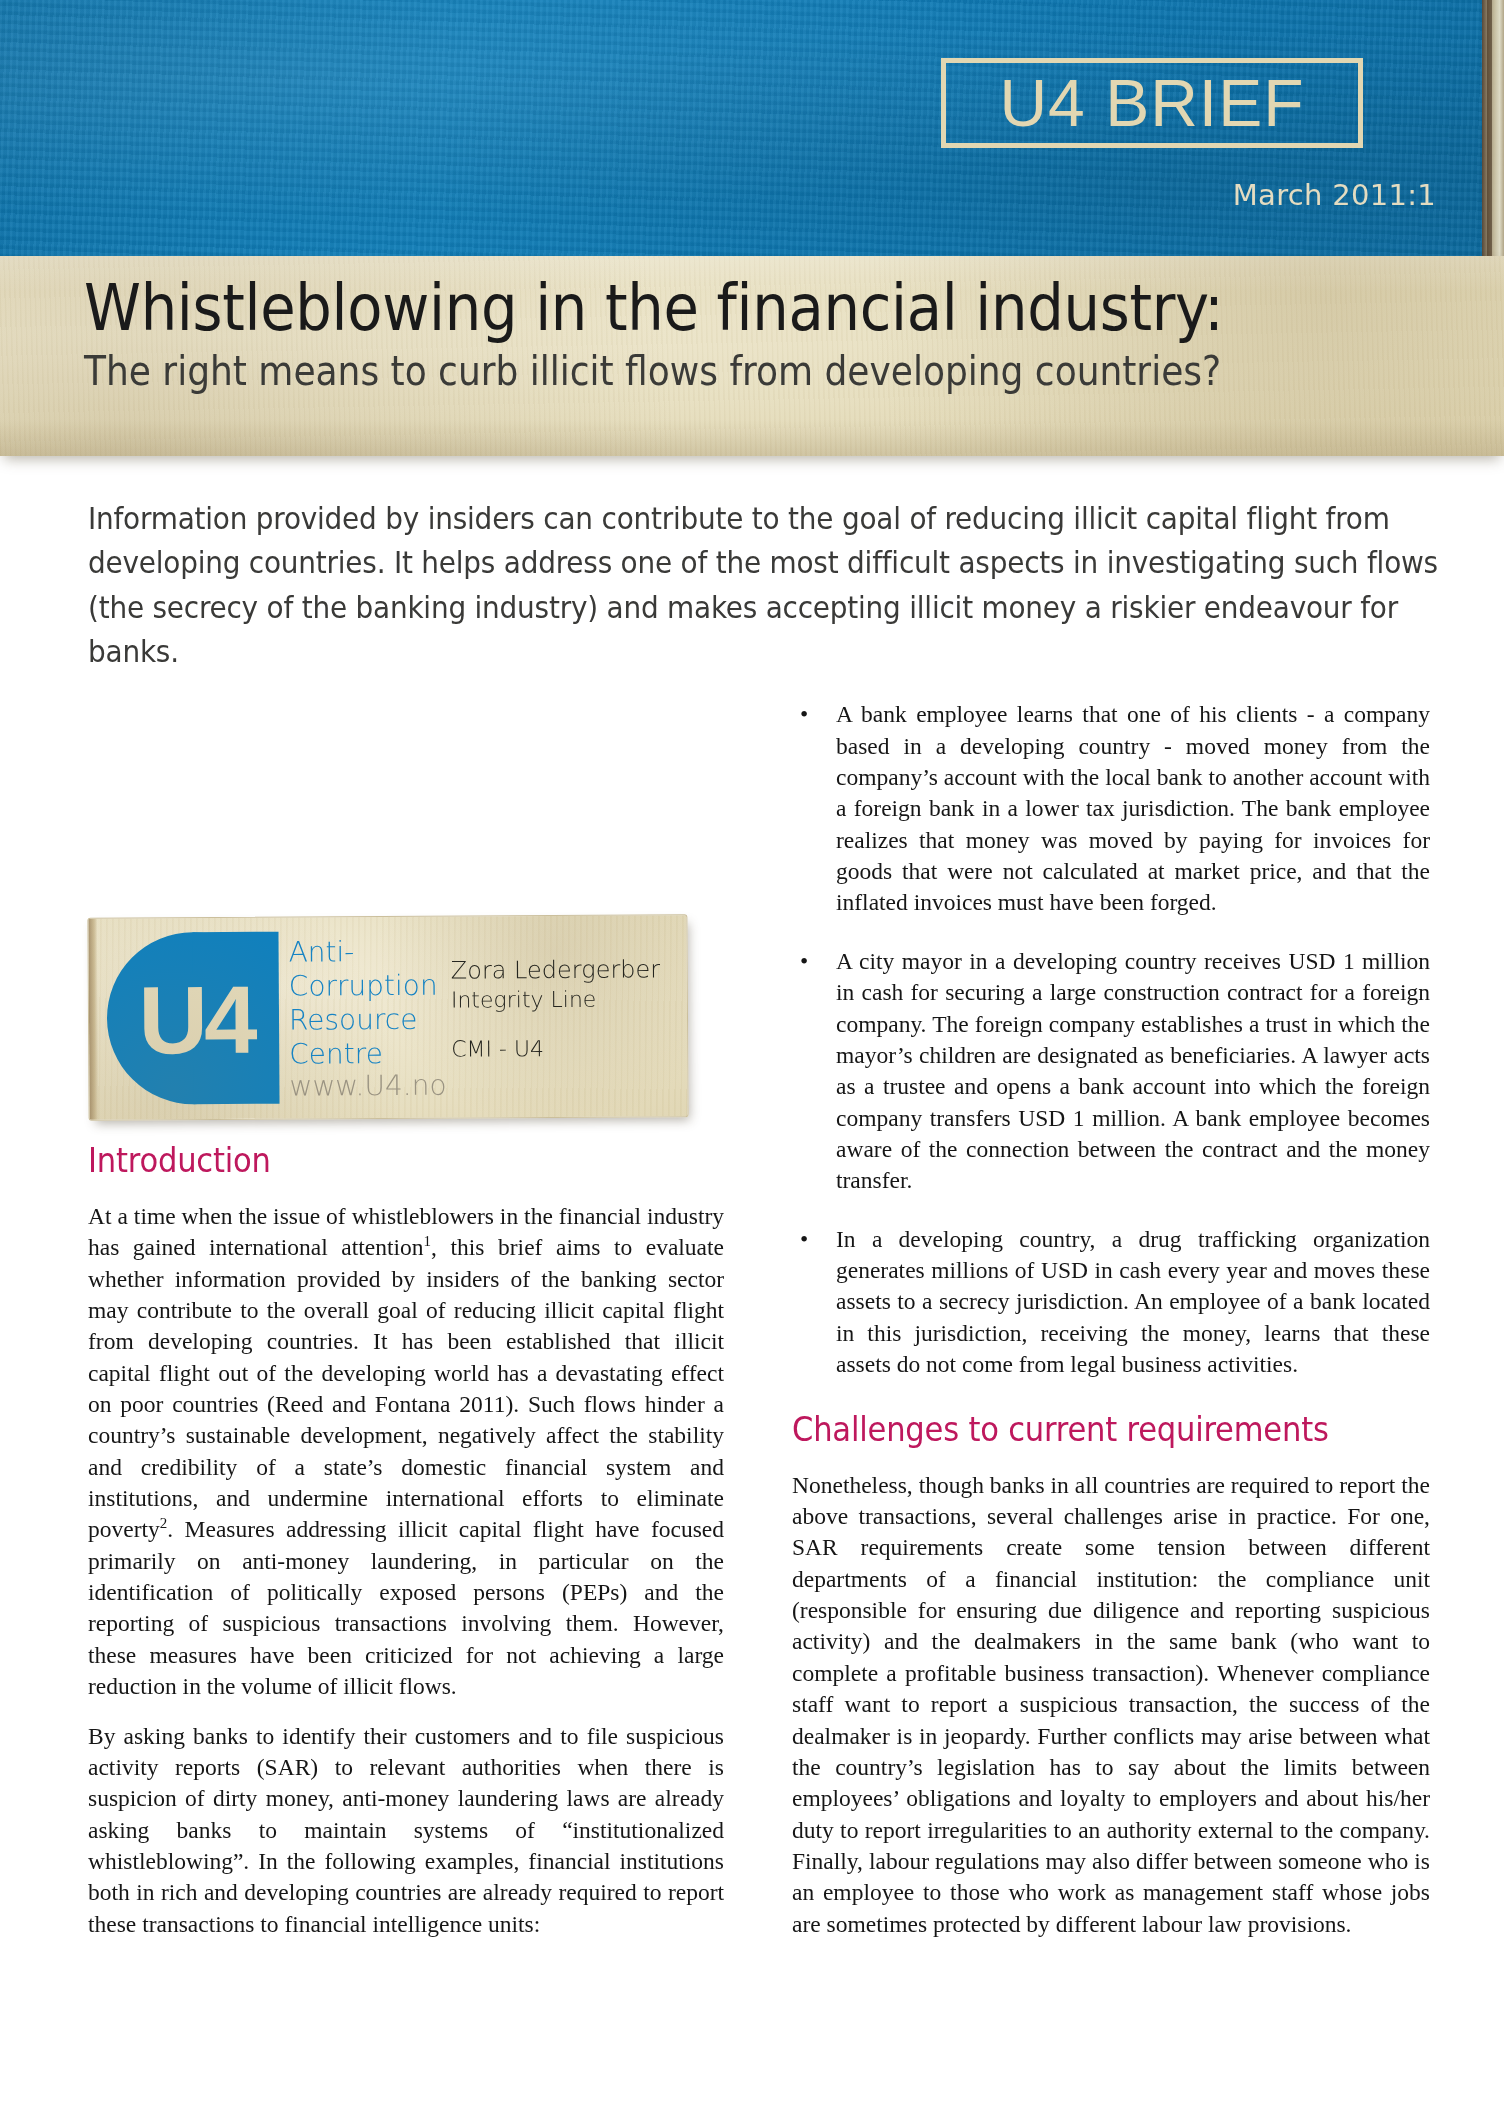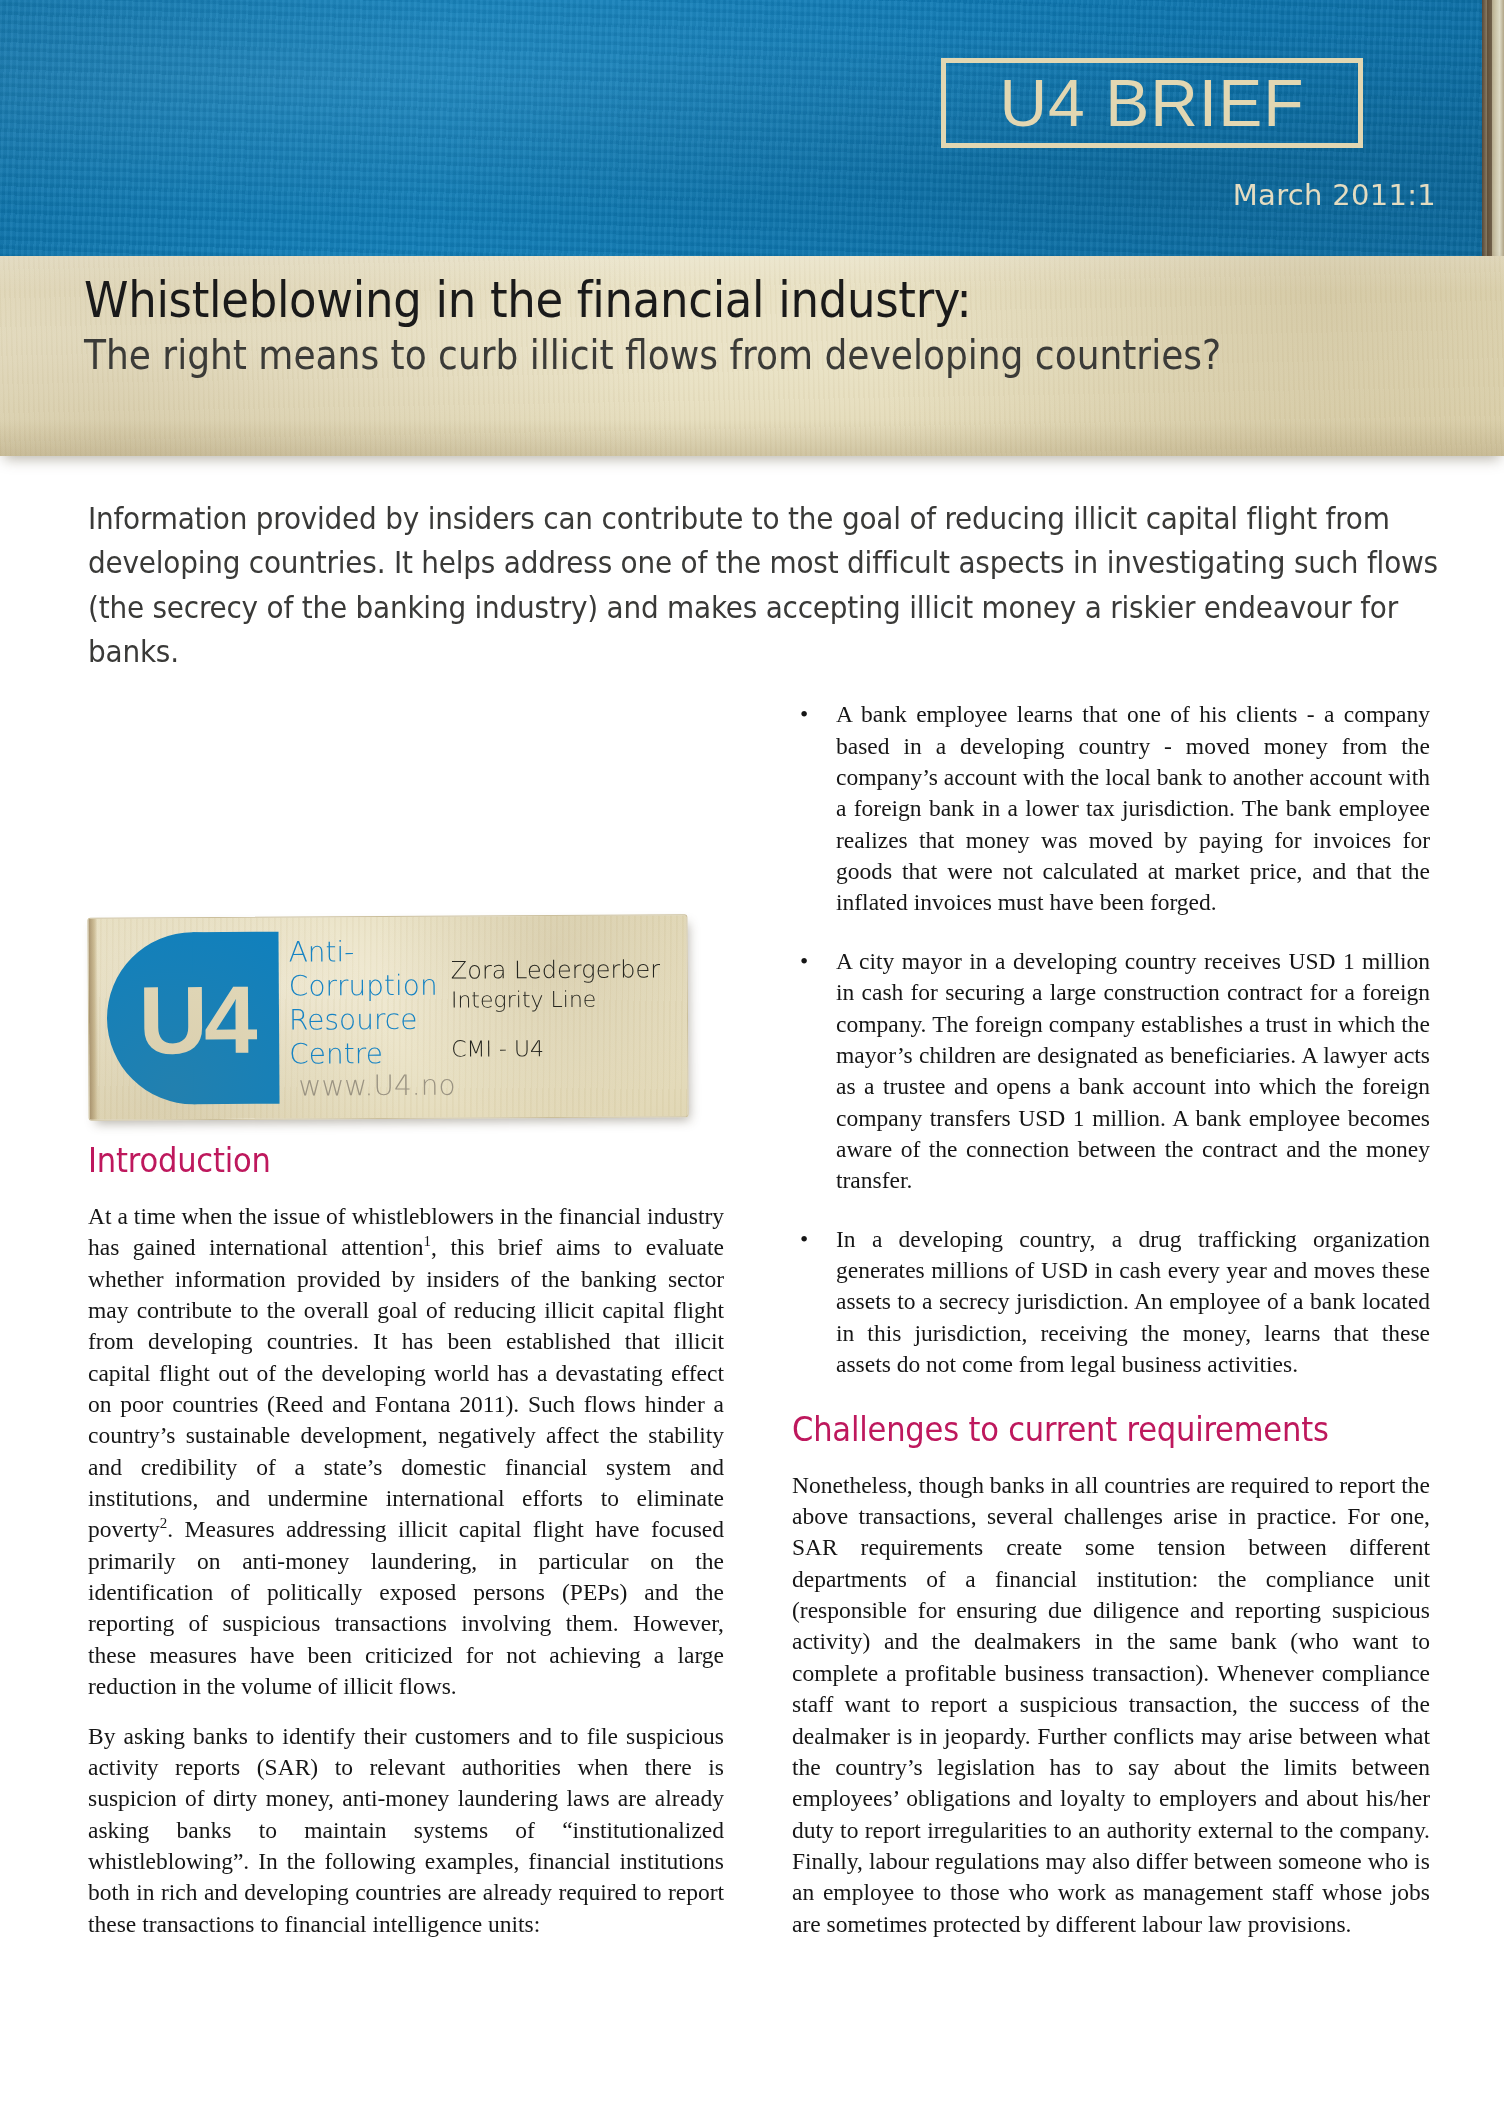--- a/index.html
+++ b/index.html
@@ -97,21 +97,21 @@
     background:
       radial-gradient(circle at 88% 22%, rgba(160,140,95,0.22) 0%, rgba(160,140,95,0) 34%),
       radial-gradient(circle at 8% 88%, rgba(150,128,85,0.18) 0%, rgba(150,128,85,0) 40%),
       linear-gradient(180deg, rgba(255,255,255,0.25) 0%, rgba(0,0,0,0) 18%, rgba(0,0,0,0) 82%, rgba(120,100,65,0.18) 100%);
     pointer-events: none;
   }
   .title-band .title-inner { position: relative; z-index: 2; padding: 16px 0 0 84px; }
 
   .doc-title {
     font-family: "DejaVu Sans Condensed", "DejaVu Sans", sans-serif;
-    font-size: 50px;
+    font-size: 64px;
     font-weight: 400;
     color: #1a1a1a;
     line-height: 1.14;
     letter-spacing: -.3px;
     white-space: nowrap;
   }
   .doc-subtitle {
     font-family: "DejaVu Sans Condensed", "DejaVu Sans", sans-serif;
     font-size: 40px;
     font-weight: 300;
@@ -204,21 +204,21 @@
     left: 200px; top: 18px;
     font-family: "DejaVu Sans", sans-serif;
     font-weight: 300;
     font-size: 28px;
     line-height: 1.22;
     color: #1683c4;
     z-index: 3;
   }
   .u4-url {
     position: absolute;
-    left: 209px; top: 152px;
+    left: 200px; top: 152px;
     font-family: "DejaVu Sans", sans-serif;
     font-weight: 300;
     font-size: 28px;
     color: #9a9382;
     z-index: 3;
   }
   .u4-authors {
     position: absolute;
     left: 362px; top: 40px;
     font-family: "DejaVu Sans", sans-serif;

